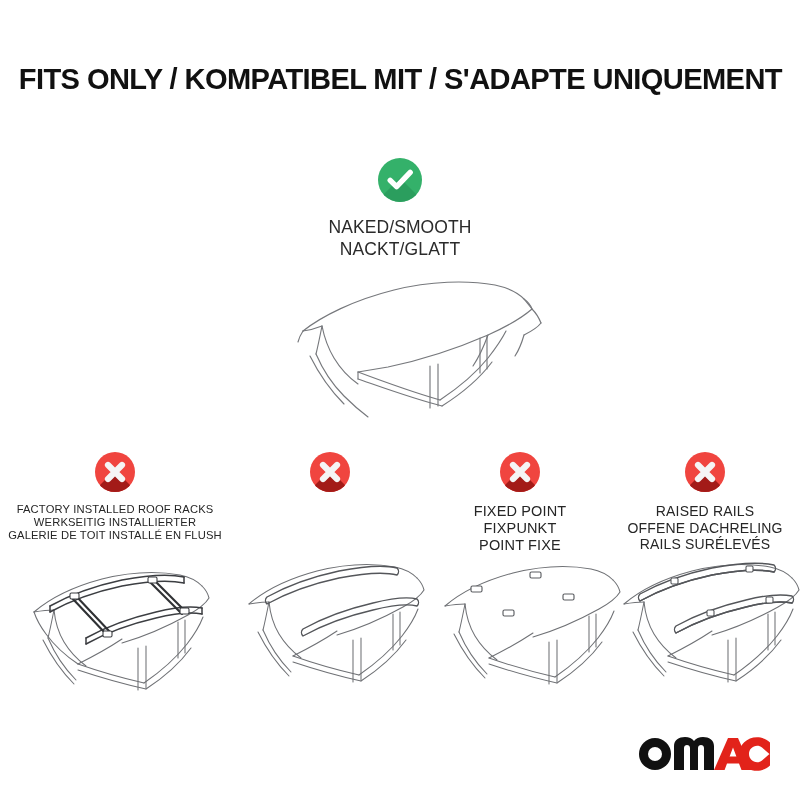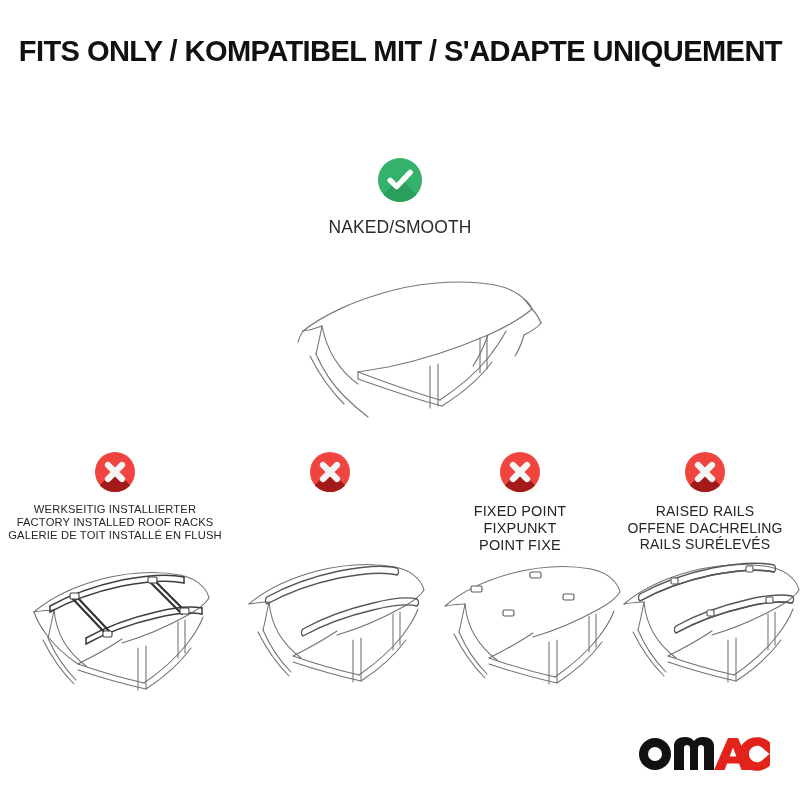--- a/index.html
+++ b/index.html
@@ -14,21 +14,21 @@
     overflow: hidden;
     font-family: "Liberation Sans", sans-serif;
     color: #1a1a1a;
     -webkit-font-smoothing: antialiased;
   }
 
   
   #title-bar {
     position: absolute;
     left: 0;
-    top: 36px;
+    top: 64px;
     width: 800px;
     text-align: center;
   }
   #main-title {
     display: inline-block;
     font-family: "Liberation Sans", sans-serif;
     font-weight: 700;
     font-size: 29.5px;
     letter-spacing: -0.6px;
     line-height: 1;
@@ -172,20 +172,21 @@
 
   <div class="badge" id="check-badge">
     <div class="shadow-wedge"></div>
     <svg class="glyph" viewBox="0 0 44 44">
       <path d="M12.2 22.3 L18.6 28.6 L32.2 14.4" fill="none" stroke="#ffffff" stroke-width="5.4" stroke-linecap="round" stroke-linejoin="round"></path>
     </svg>
   </div>
 
   <div class="hero-labels">
     <div>NAKED/SMOOTH</div>
+    <div>NACKT/GLATT</div>
   </div>
 </div>
 
 <svg id="hero-roof" viewBox="0 0 300 160">
   <g fill="none" stroke="#76787c" stroke-width="1.15" stroke-linejoin="round" stroke-linecap="round">
 
     <path d="M41,55 C60,40 92,24 132,14 C168,5 205,4 233,9
              C247,12 256,17 262,23
              L270,33
              C262,40 246,50 226,59
@@ -227,22 +228,22 @@
 <div id="not-fit-grid">
 
   <div class="nf-col c0">
     <div class="badge x-badge">
       <div class="shadow-wedge"></div>
       <svg class="glyph" viewBox="0 0 40 40">
         <path d="M13,13 L27,27 M27,13 L13,27" stroke="#f5f5f5" stroke-width="6.2" stroke-linecap="round" fill="none"></path>
       </svg>
     </div>
     <div class="nf-labels">
+      <div>FACTORY INSTALLED ROOF RACKS</div>
       <div>WERKSEITIG INSTALLIERTER</div>
-      <div>FACTORY INSTALLED ROOF RACKS</div>
       <div>GALERIE DE TOIT INSTALLÉ EN FLUSH</div>
     </div>
     <svg class="nf-art" viewBox="0 0 210 150">
       <g fill="none" stroke="#6f7175" stroke-width="1.05" stroke-linejoin="round" stroke-linecap="round">
 
         <path d="M24,60 C38,48 62,35 92,27 C120,20 148,19 170,23 C180,25 187,29 192,34"></path>
         <path d="M24,60 C26,66 30,74 36,82 C44,93 56,104 68,112"></path>
         <path d="M192,34 C196,38 198,42 199,46 C196,51 189,57 178,63 C160,73 136,84 112,91"></path>
         <path d="M68,112 C84,104 100,95 112,87"></path>
 

